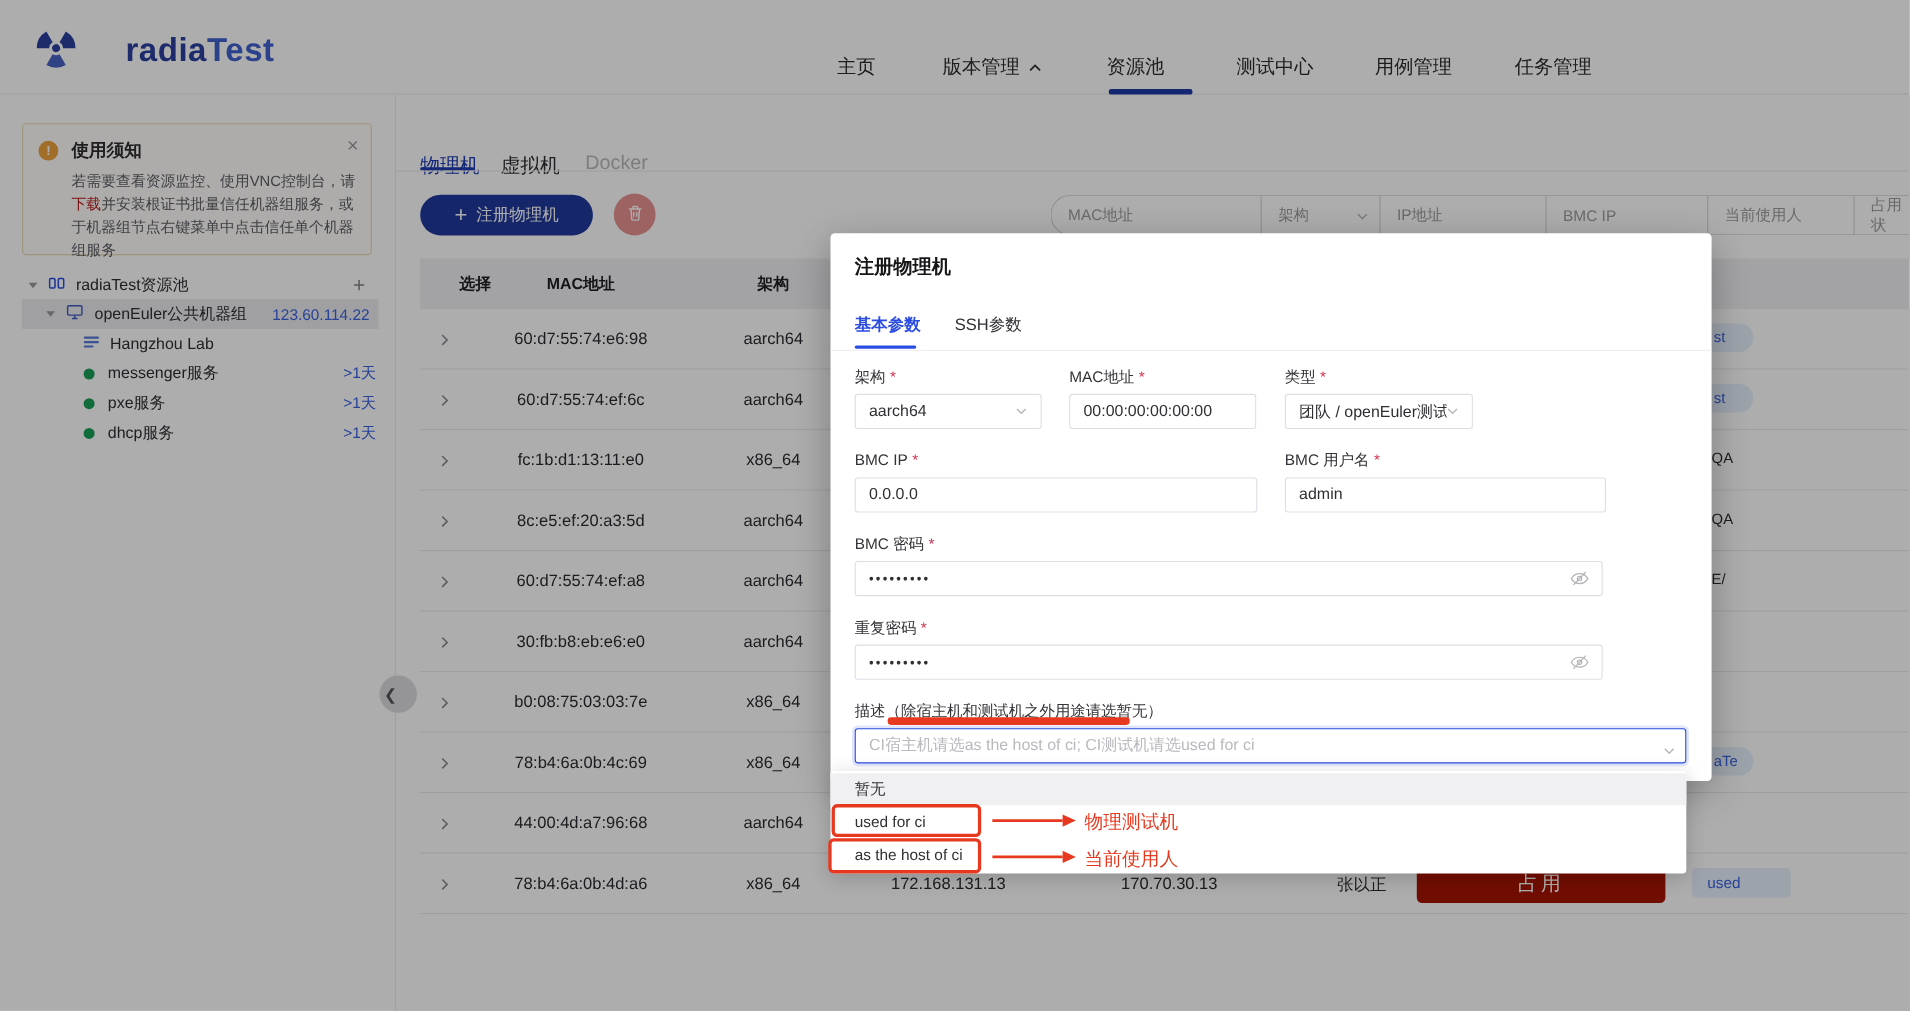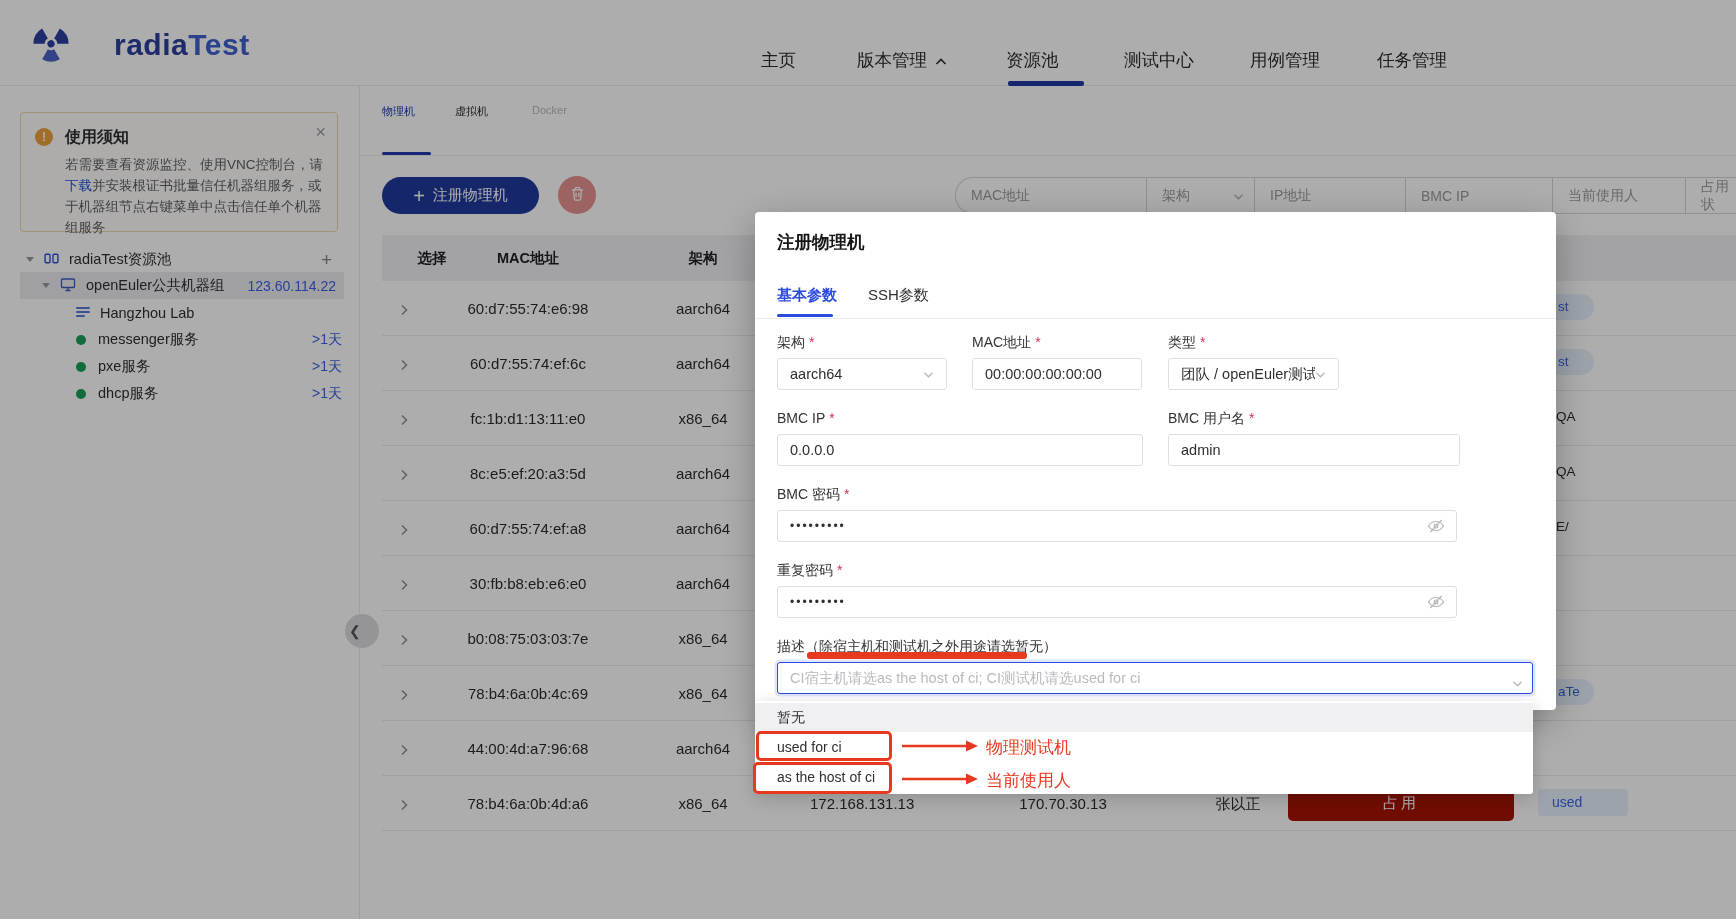--- a/index.html
+++ b/index.html
@@ -15,31 +15,31 @@
   .nav-item { position:absolute; top:48px; font-size:17.5px; color:#2c2c30; cursor:pointer; display:flex; align-items:center; gap:8px; }
   .nav-underline { position:absolute; left:1008px; top:81px; width:76px; height:5px; background:#1f3aa5; border-radius:2px; }
 
   
   .sidebar { position:absolute; left:0; top:86px; width:360px; height:833px; background:#fff; border-right:1px solid #ececee; }
   .notice { position:absolute; left:20px; top:26px; width:318px; height:120px; border:1px solid #e8d8b4; border-radius:4px; background:#fffefb; padding:13px 14px 10px 14px; }
   .notice-icon { position:absolute; left:14px; top:15px; width:18px; height:18px; border-radius:50%; background:#eca23c; color:#fff; font-weight:bold; font-size:12px; text-align:center; line-height:18px; }
   .notice-title { position:absolute; left:44px; top:14px; font-size:16px; font-weight:bold; color:#2d2d31; }
   .notice-close { position:absolute; right:11px; top:10px; font-size:18px; color:#9a9aa0; cursor:pointer; line-height:18px; }
   .notice-body { position:absolute; left:44px; top:42px; width:262px; font-size:13.5px; color:#5f5f65; line-height:1.55; }
-  .notice-body a { color:#1d4ed8; text-decoration:none;margin-top:32px; }
+  .notice-body a { color:#b91c1c; text-decoration:none;margin-top:32px; }
   .tree-row { position:absolute; left:0; width:360px; height:27px; display:flex; align-items:center; font-size:14.5px; color:#2f2f34; cursor:pointer; }
   .tree-hl { background:#ececef; left:20px !important; width:324px !important; }
   .caret { width:0; height:0; border-left:4.5px solid transparent; border-right:4.5px solid transparent; border-top:5.5px solid #9a9aa0; display:inline-block; }
   .dot-green { width:10px; height:10px; border-radius:50%; background:#18a058; display:inline-block; }
   .tree-right { position:absolute; right:18px; color:#3a62e0; font-size:14px; }
   .tree-plus { position:absolute; right:28px; color:#85858b; font-size:19px; font-weight:300; }
   .collapse-handle { position:absolute; left:345px; top:614px; width:34px; height:34px; border-radius:50%; background:#dcdcdf; color:#55555a; display:flex; align-items:center; padding-left:4px; font-size:14px; cursor:pointer; }
 
   
-  .tab { position:absolute; top:104px; font-size:11px; color:#2f2f34; cursor:pointer; }
+  .tab { position:absolute; top:138px; font-size:18px; color:#2f2f34; cursor:pointer; }
   .tab.active { color:#1e3bb0; }
   .tab.disabled { color:#b9b9bd; }
   .tab-underline { position:absolute; left:382px; top:152px; width:49px; height:3px; background:#1e3bb0; border-radius:2px; }
   .tabs-divider { position:absolute; left:361px; top:155px; width:1375px; height:1px; background:#ececee; }
   .btn-register { position:absolute; left:382px; top:177px; width:157px; height:37px; border-radius:19px; background:#20389d; color:#fff; font-size:15px; border:none; display:flex; align-items:center; justify-content:center; gap:8px; cursor:pointer; }
   .btn-register .plus { font-size:20px; font-weight:300; line-height:20px; }
   .btn-trash { position:absolute; left:558px; top:176px; width:38px; height:38px; border-radius:50%; background:#e89191; border:none; display:flex; align-items:center; justify-content:center; cursor:pointer; }
   .filterbar { position:absolute; left:955px; top:177px; width:781px; height:37px; border:1px solid #d5d5da; border-right:none; border-radius:18px 0 0 18px; display:flex; overflow:hidden; }
   .filter-seg { height:100%; display:flex; align-items:center; padding-left:15px; font-size:14px; color:#9c9ca1; border-right:1px solid #d5d5da; cursor:text; }
   .filter-seg:last-child { border-right:none; flex:1; }
@@ -48,21 +48,21 @@
   .t-head { position:absolute; left:382px; top:235px; width:1354px; height:46px; background:#f1f1f4; }
   .t-head span { position:absolute; top:14px; font-size:14.5px; font-weight:bold; color:#1f1f23; text-align:center; }
   .rows { position:absolute; left:382px; top:281px; width:1354px; }
   .t-row { position:relative; height:55px; border-bottom:1px solid #ebebee; }
   .t-row .expand { position:absolute; left:10px; top:21px; width:24px; text-align:center; cursor:pointer; }
   .t-row .mac { position:absolute; left:56px; top:19px; width:180px; text-align:center; font-size:15px; color:#2c2c31; }
   .t-row .arch { position:absolute; left:236px; top:19px; width:170px; text-align:center; font-size:15px; color:#2c2c31; }
   .cell-ip   { position:absolute; left:428px; top:19px; width:180px; font-size:15px; color:#2c2c31; }
   .cell-bmc  { position:absolute; left:591px; top:19px; width:180px; text-align:center; font-size:15px; color:#2c2c31; }
   .cell-user { position:absolute; left:796px; top:19px; width:120px; text-align:center; font-size:15px; color:#2c2c31; }
-  .btn-occupy { position:absolute; left:906px; top:9px; width:226px; height:36px; border-radius:5px; background:#a81404; color:#fff; font-size:15px; letter-spacing:3px; border:none; cursor:pointer; }
+  .btn-occupy { position:absolute; left:906px; top:9px; width:226px; height:36px; border-radius:5px; background:#a81404; color:#fff; font-size:18px; letter-spacing:3px; border:none; cursor:pointer; }
   .tag-used { position:absolute; left:1156px; top:13px; width:90px; height:27px; border-radius:4px; background:#e7f0fd; color:#3a62e0; font-size:14px; line-height:27px; padding-left:14px; }
   .frag { position:absolute; height:26px; line-height:26px; font-size:13.5px; color:#2c2c31; }
   .frag.pill { left:1528px; width:66px; background:#e7f0fd; color:#3a62e0; border-radius:13px; padding-left:30px; }
   .frag.plain { left:1556px; }
 
   
   .overlay { position:absolute; inset:0; background:rgba(0,0,0,0.32); z-index:50; }
   .modal { position:absolute; left:755px; top:212px; width:801px; height:498px; background:#fff; border-radius:4px; box-shadow:0 10px 34px rgba(0,0,0,.28); z-index:60; }
   .m-title { position:absolute; left:22px; top:18px; font-size:17.5px; font-weight:bold; color:#161619; }
   .m-tab { position:absolute; top:74px; font-size:15px; color:#2f2f34; cursor:pointer; }

